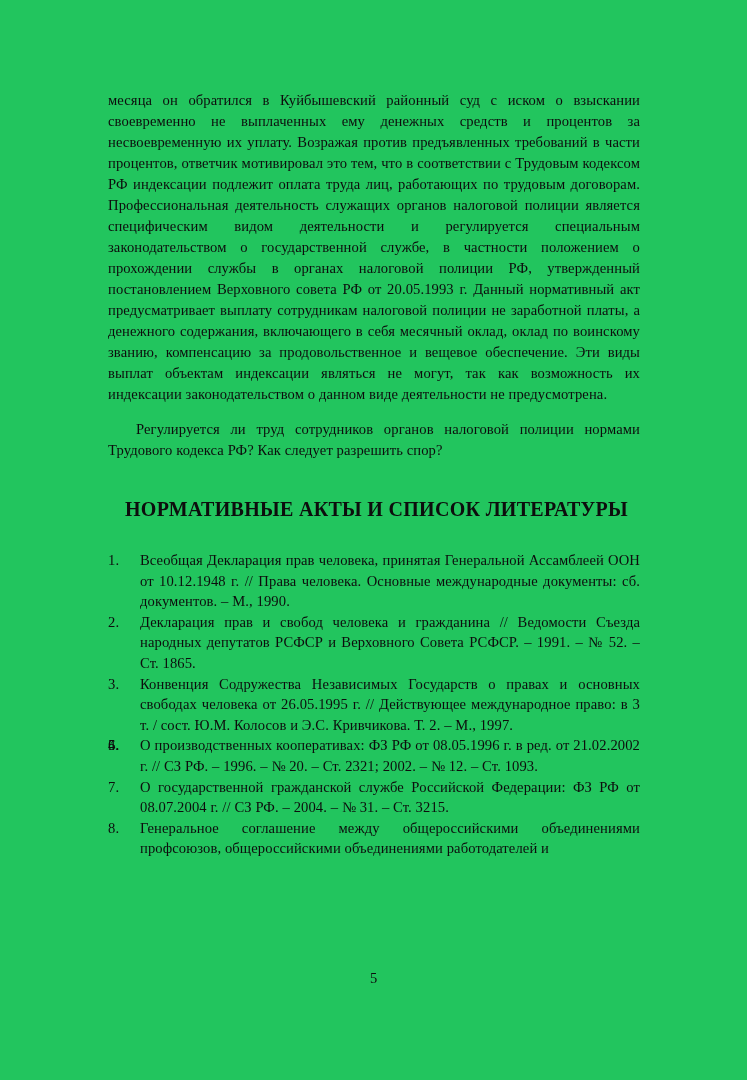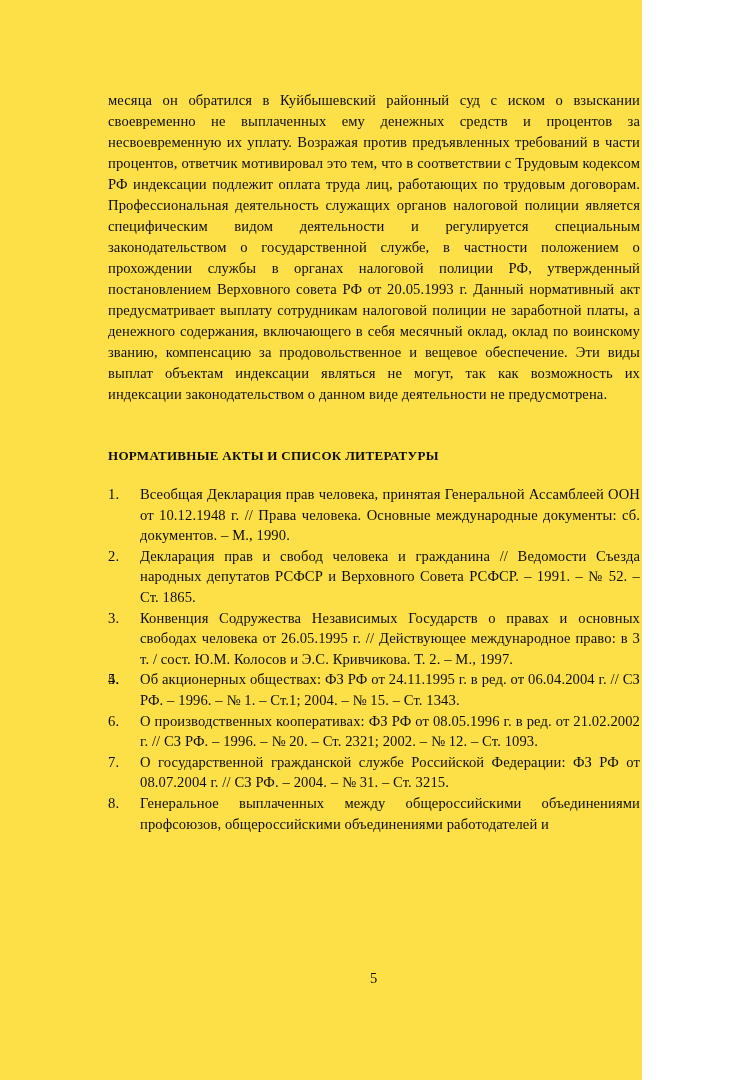--- a/index.html
+++ b/index.html
@@ -12,46 +12,46 @@
     height: 1080px;
     font-family: "Liberation Serif", "DejaVu Serif", serif;
     color: #0d0d0d;
     position: relative;
     overflow: hidden;
   }
   .page {
     position: absolute;
     left: 0;
     top: 0;
-    width: 642px;
+    width: 747px;
     height: 1080px;
-    background: #fde047;
+    background: #22c55e;
   }
   .content {
     position: absolute;
     left: 108px;
     top: 90px;
     width: 532px;
   }
   p.body-par {
     margin: 0;
     font-size: 14.6px;
     line-height: 21.0px;
     text-align: justify;
     text-indent: 0;
     letter-spacing: 0.1px;
   }
   p.body-par.indented {
     text-indent: 28px;
   }
   .heading {
-    margin: 0;
-    font-size: 13px;
+    margin: 12px;
+    font-size: 20px;
     line-height: 21px;
-    text-align: left;
+    text-align: right;
     letter-spacing: 0.3px;
   }
   .gap-sm { height: 14px; }
   .gap-lg { height: 26px; }
 
   ol.refs {
     margin: 0;
     padding: 0;
     list-style: none;
   }
@@ -86,20 +86,21 @@
 </head>
 <body>
 
 <div class="page">
   <div class="content">
 
     <p class="body-par">месяца он обратился в Куйбышевский районный суд с иском о взыскании своевременно не выплаченных ему денежных средств и процентов за несвоевременную их уплату. Возражая против предъявленных требований в части процентов, ответчик мотивировал это тем, что в соответствии с Трудовым кодексом РФ индексации подлежит оплата труда лиц, работающих по трудовым договорам. Профессиональная деятельность служащих органов налоговой полиции является специфическим видом деятельности и регулируется специальным законодательством о государственной службе, в частности положением о прохождении службы в органах налоговой полиции РФ, утвержденный постановлением Верховного совета РФ от 20.05.1993 г. Данный нормативный акт предусматривает выплату сотрудникам налоговой полиции не заработной платы, а денежного содержания, включающего в себя месячный оклад, оклад по воинскому званию, компенсацию за продовольственное и вещевое обеспечение. Эти виды выплат объектам индексации являться не могут, так как возможность их индексации законодательством о данном виде деятельности не предусмотрена.</p>
 
     <div class="gap-sm"></div>
 
+    <p class="body-par indented">Регулируется ли труд сотрудников органов налоговой полиции нормами Трудового кодекса РФ? Как следует разрешить спор?</p>
 
     <div class="gap-lg"></div>
 
     <h2 class="heading">НОРМАТИВНЫЕ АКТЫ И СПИСОК ЛИТЕРАТУРЫ</h2>
 
     <div class="spacer-refs"></div>
 
     <ol class="refs">
       <li>
         <span class="num">1.</span>
@@ -111,32 +112,31 @@
       </li>
       <li>
         <span class="num">3.</span>
         <span>Конвенция Содружества Независимых Государств о правах и основных свободах человека от 26.05.1995 г. // Действующее международное право: в 3 т. / сост. Ю.М. Колосов и Э.С. Кривчикова. Т. 2. – М., 1997.</span>
       </li>
       <li>
         <span class="num">4.</span>
       </li>
       <li>
         <span class="num">5.</span>
-        <span>Об акционерных обществах: ФЗ РФ от 24.11.1995 г. в ред. от 06.04.2004 г. // СЗ РФ. – 1996. – № 1. – Ст.1; 2004. – № 15. – Ст. 1343.</span>
       </li>
       <li>
         <span class="num">6.</span>
         <span>О производственных кооперативах: ФЗ РФ от 08.05.1996 г. в ред. от 21.02.2002 г. // СЗ РФ. – 1996. – № 20. – Ст. 2321; 2002. – № 12. – Ст. 1093.</span>
       </li>
       <li>
         <span class="num">7.</span>
         <span>О государственной гражданской службе Российской Федерации: ФЗ РФ от 08.07.2004 г. // СЗ РФ. – 2004. – № 31. – Ст. 3215.</span>
       </li>
       <li>
         <span class="num">8.</span>
-        <span>Генеральное выплаченных между общероссийскими объединениями профсоюзов, общероссийскими объединениями работодателей и</span>
+        <span>Генеральное соглашение между общероссийскими объединениями профсоюзов, общероссийскими объединениями работодателей и</span>
       </li>
     </ol>
 
   </div>
 
   <div class="page-number">5</div>
 </div>
 
 </body></html>

